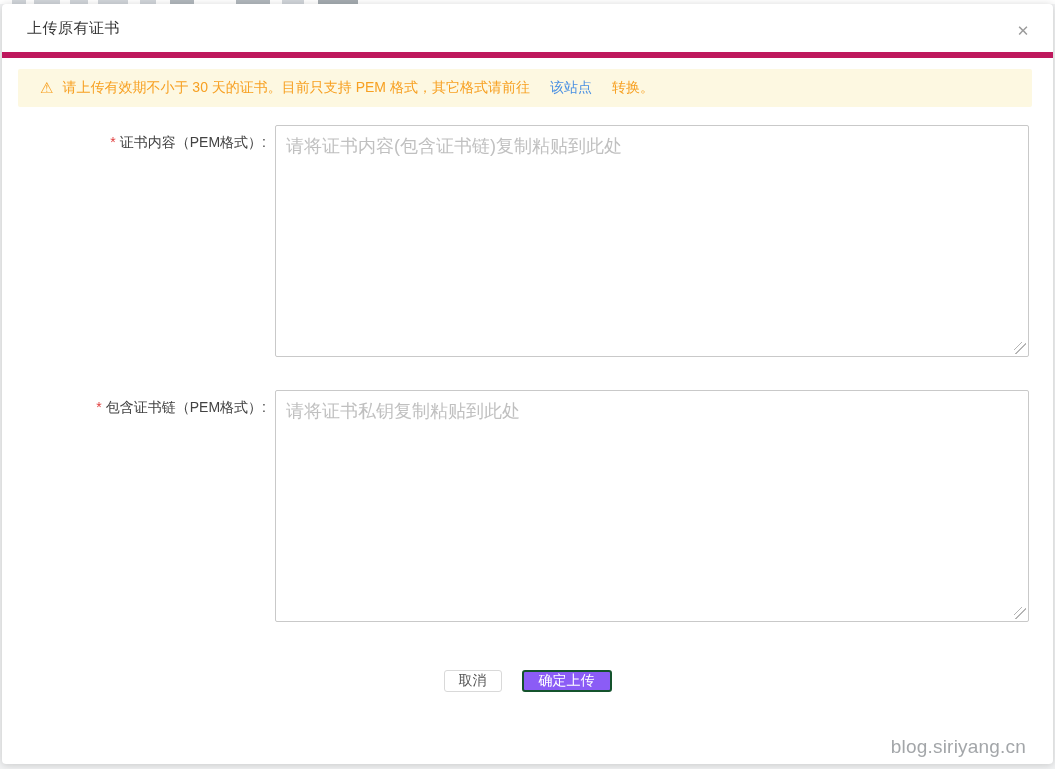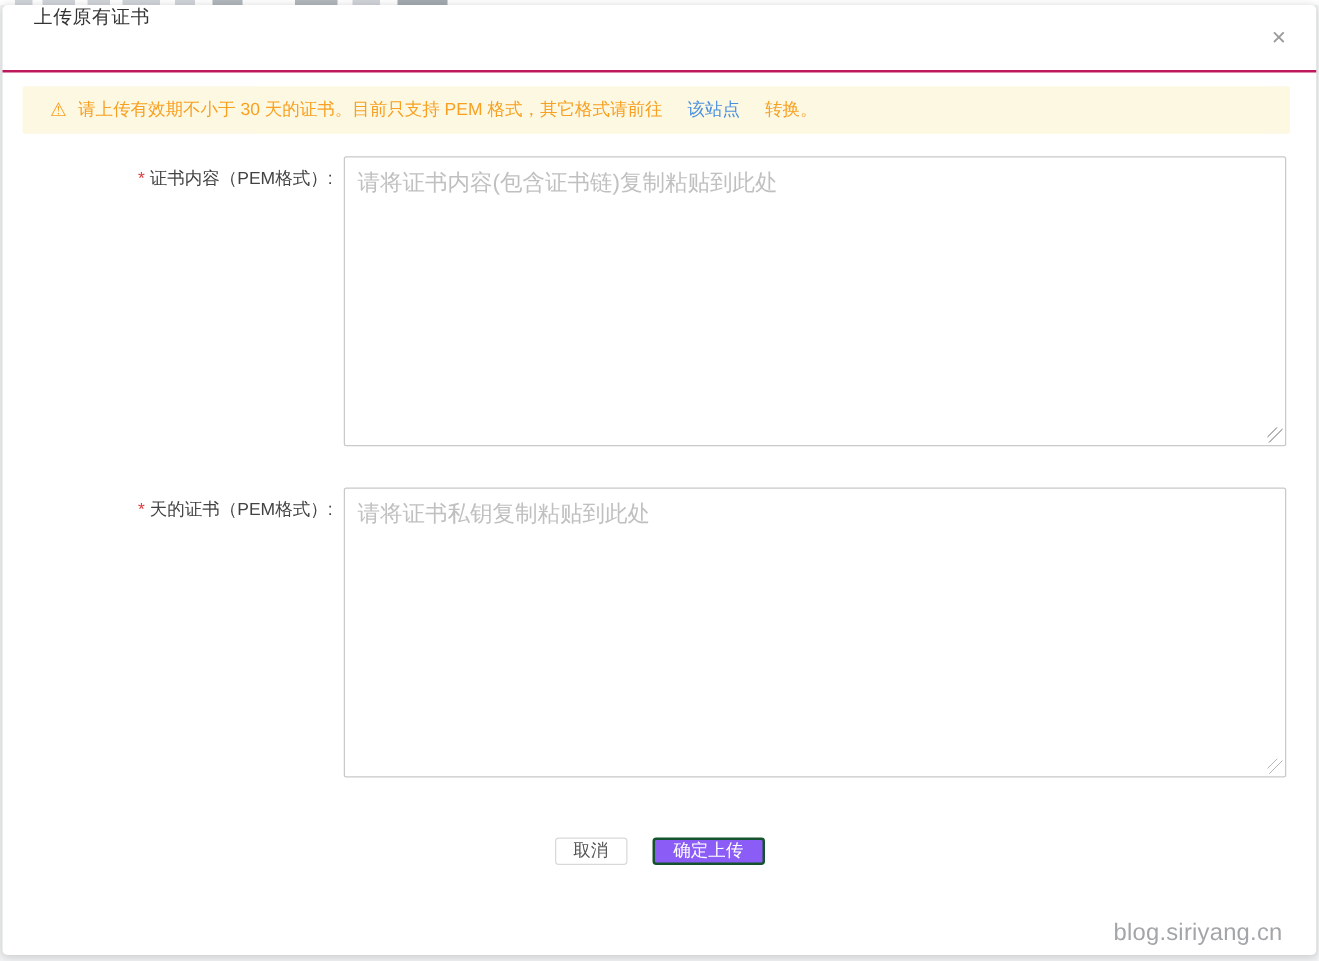--- a/index.html
+++ b/index.html
@@ -13,22 +13,22 @@
   
   .bg-sliver { position: absolute; top: 0; left: 0; width: 100%; height: 4px; background: #fff; }
   .bg-frag { position: absolute; top: 0; height: 4px; background: #c6cbd1; opacity: .8; }
 
   .dialog {
     position: absolute; left: 2px; right: 2px; top: 4px; bottom: 5px;
     background: #fff; border-radius: 4px;
     box-shadow: 0 1px 8px rgba(0,0,0,.18);
   }
   .dialog-header {
-    height: 54px; padding: 0 25px; display: flex; 
-    border-bottom: 2px solid #be185d; position: relative;
+    height: 54px; padding: 0 25px; display: flex; align-items: center;
+    border-bottom: 6px solid #be185d; position: relative;
   }
   .dialog-title { font-size: 15px; color: #333; letter-spacing: .5px; }
   .close-btn {
     position: absolute; right: 20px; top: 17px; width: 20px; height: 20px;
     color: #9b9b9b; font-size: 15px; line-height: 20px; text-align: center; cursor: pointer;
   }
 
   .alert {
     margin: 11px 21px 0 16px; height: 38px;
     background: #fdf8e1; border-radius: 2px;
@@ -130,21 +130,21 @@
         <span class="required">*</span><span>证书内容（PEM格式）:</span>
       </div>
       <div class="ta-wrap">
         <textarea class="text-area" placeholder="请将证书内容(包含证书链)复制粘贴到此处" style=""></textarea>
         <span class="grip"></span>
       </div>
     </div>
 
     <div class="form-row area gap-33">
       <div class="form-label">
-        <span class="required">*</span><span>天的证书（PEM格式）:</span>
+        <span class="required">*</span><span>包含证书链（PEM格式）:</span>
       </div>
       <div class="ta-wrap">
         <textarea class="text-area" placeholder="请将证书私钥复制粘贴到此处" style=""></textarea>
         <span class="grip"></span>
       </div>
     </div>
 
   </div>
 
   <div class="footer">

